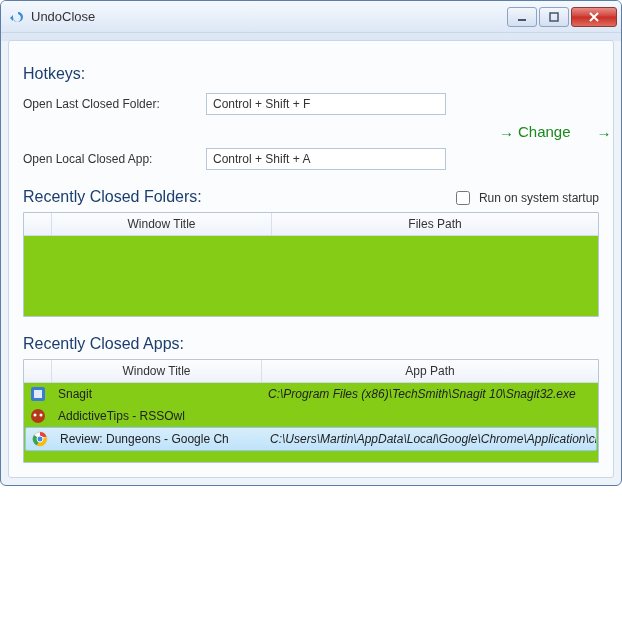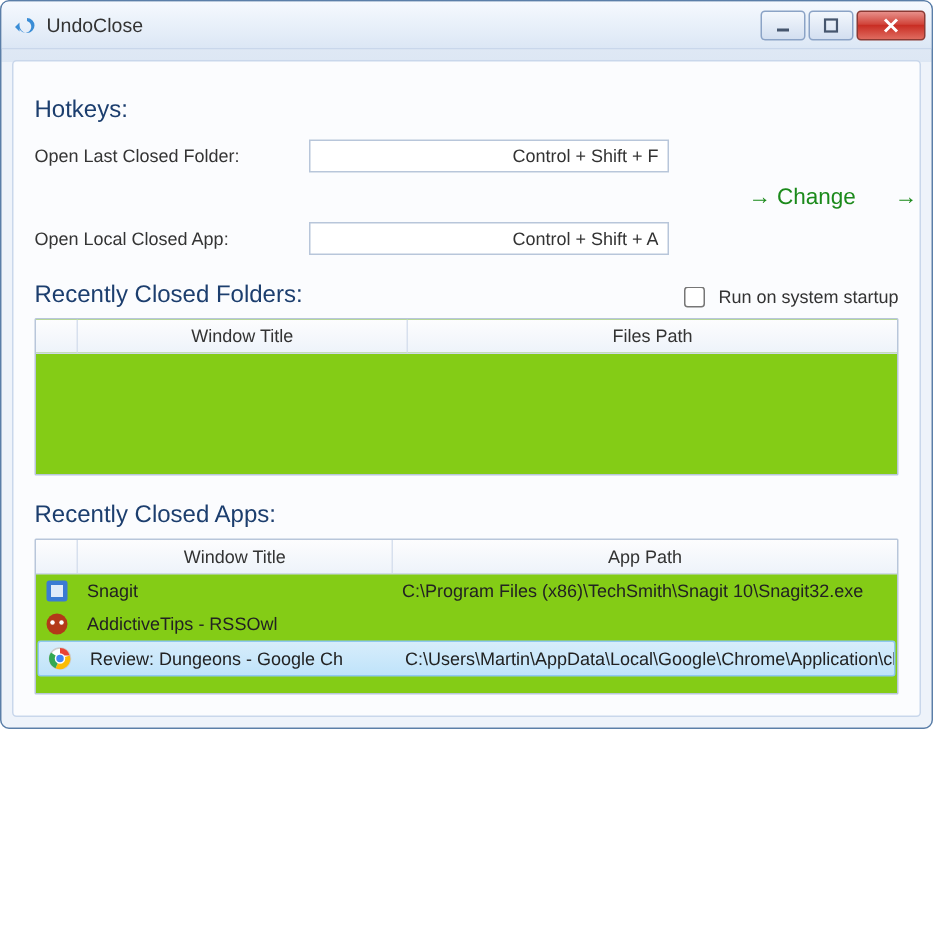--- a/index.html
+++ b/index.html
@@ -89,21 +89,21 @@
     gap: 33px;
   }
   .hk-label {
     font-size: 12px;
     color: #343434;
   }
   .hk-input {
     height: 22px;
     border: 1px solid #b8c6da;
     background: #fff;
-    text-align: right;
+    text-align: left;
     font-size: 12px;
     color: #333;
     padding: 0 6px;
   }
   .side-links {
     grid-row: 1 / span 2;
     grid-column: 3;
     display: flex;
     gap: 26px;
     padding-left: 20px;
@@ -172,21 +172,21 @@
     border-radius: 2px;
     margin: 0 1px;
   }
   .row .c-icon {
     width: 28px;
     display: flex;
     justify-content: center;
   }
   .row .c-icon span, .row .c-icon svg { width:16px; height:16px; display:inline-block; }
   .row .c-title { width: 210px; padding: 0 6px; white-space: nowrap; overflow: hidden; text-overflow: clip; }
-  .row .c-path { flex: 1; padding: 0 6px; white-space: nowrap; overflow: hidden; text-overflow: clip; }
+  .row .c-path { flex: 1; padding: 0 6px; white-space: nowrap; overflow: hidden; text-overflow: clip; font-style: italic; }
   .folders-box { height: 172px; margin-bottom: 14px; }
   .apps-box { height: 172px; }
   .spacer-flex { flex: 1; }
 </style>
 </head>
 <body>
 
 <div class="window">
 
   <div class="titlebar">

